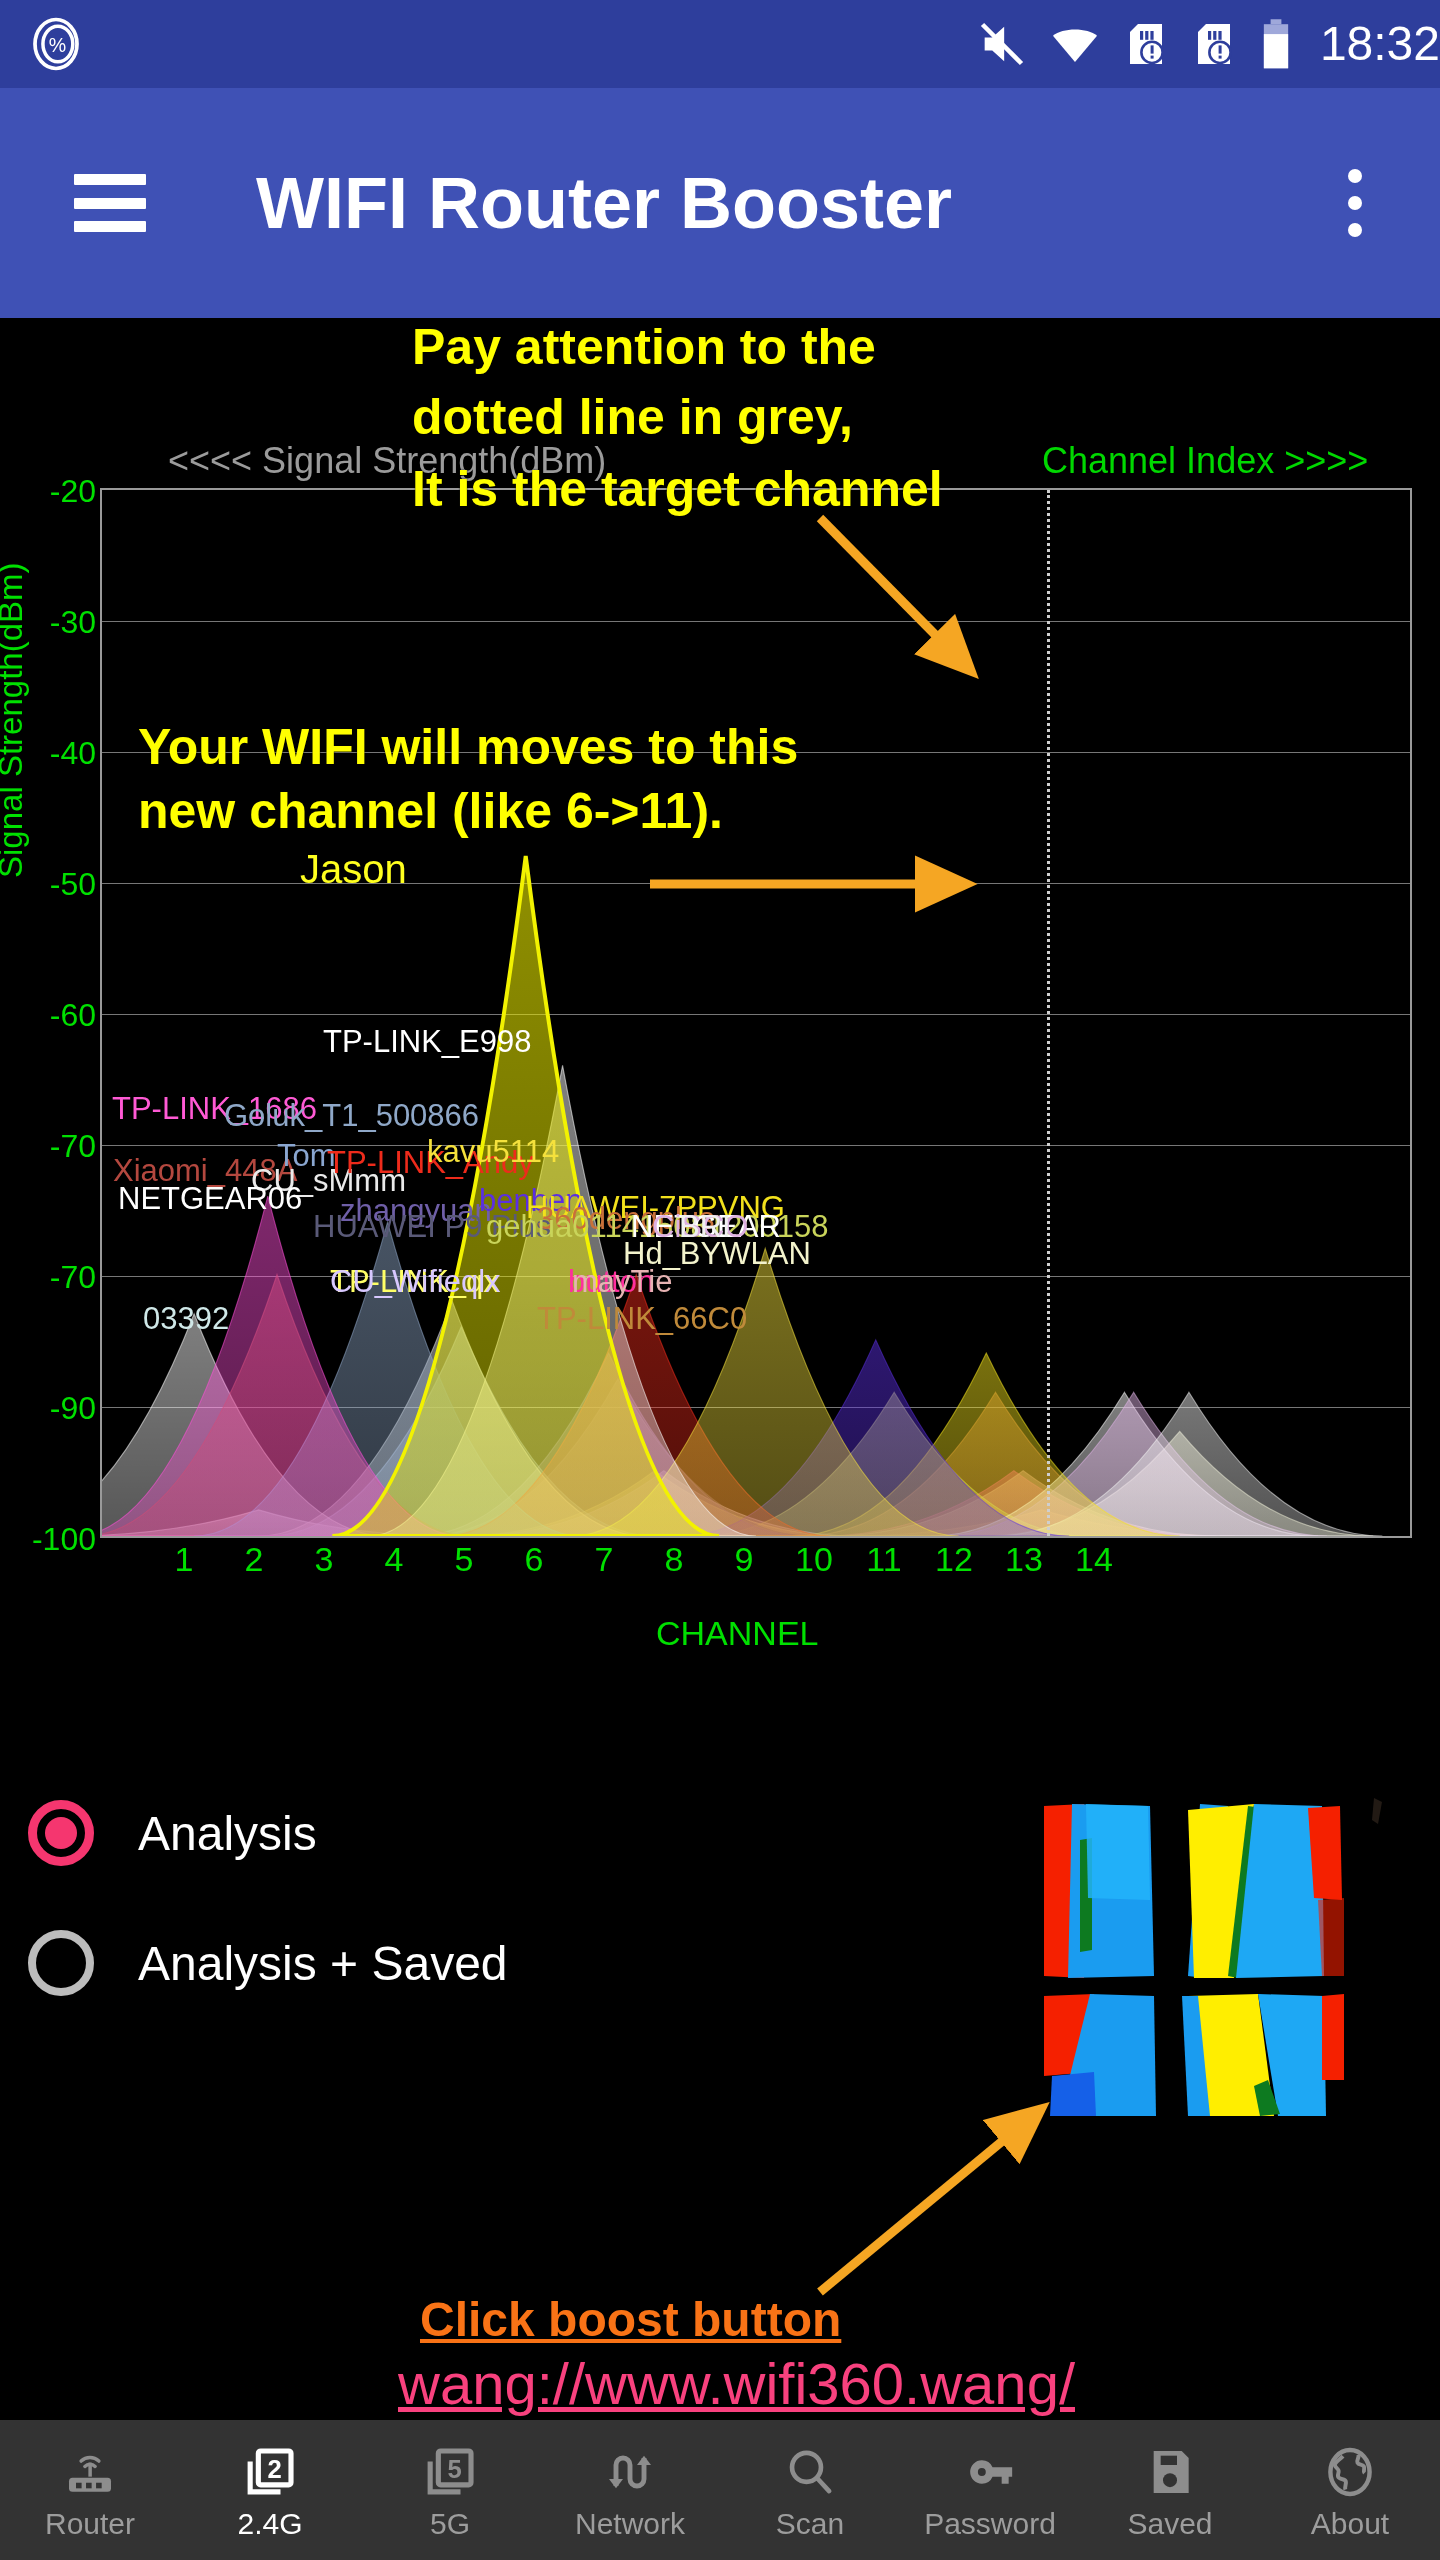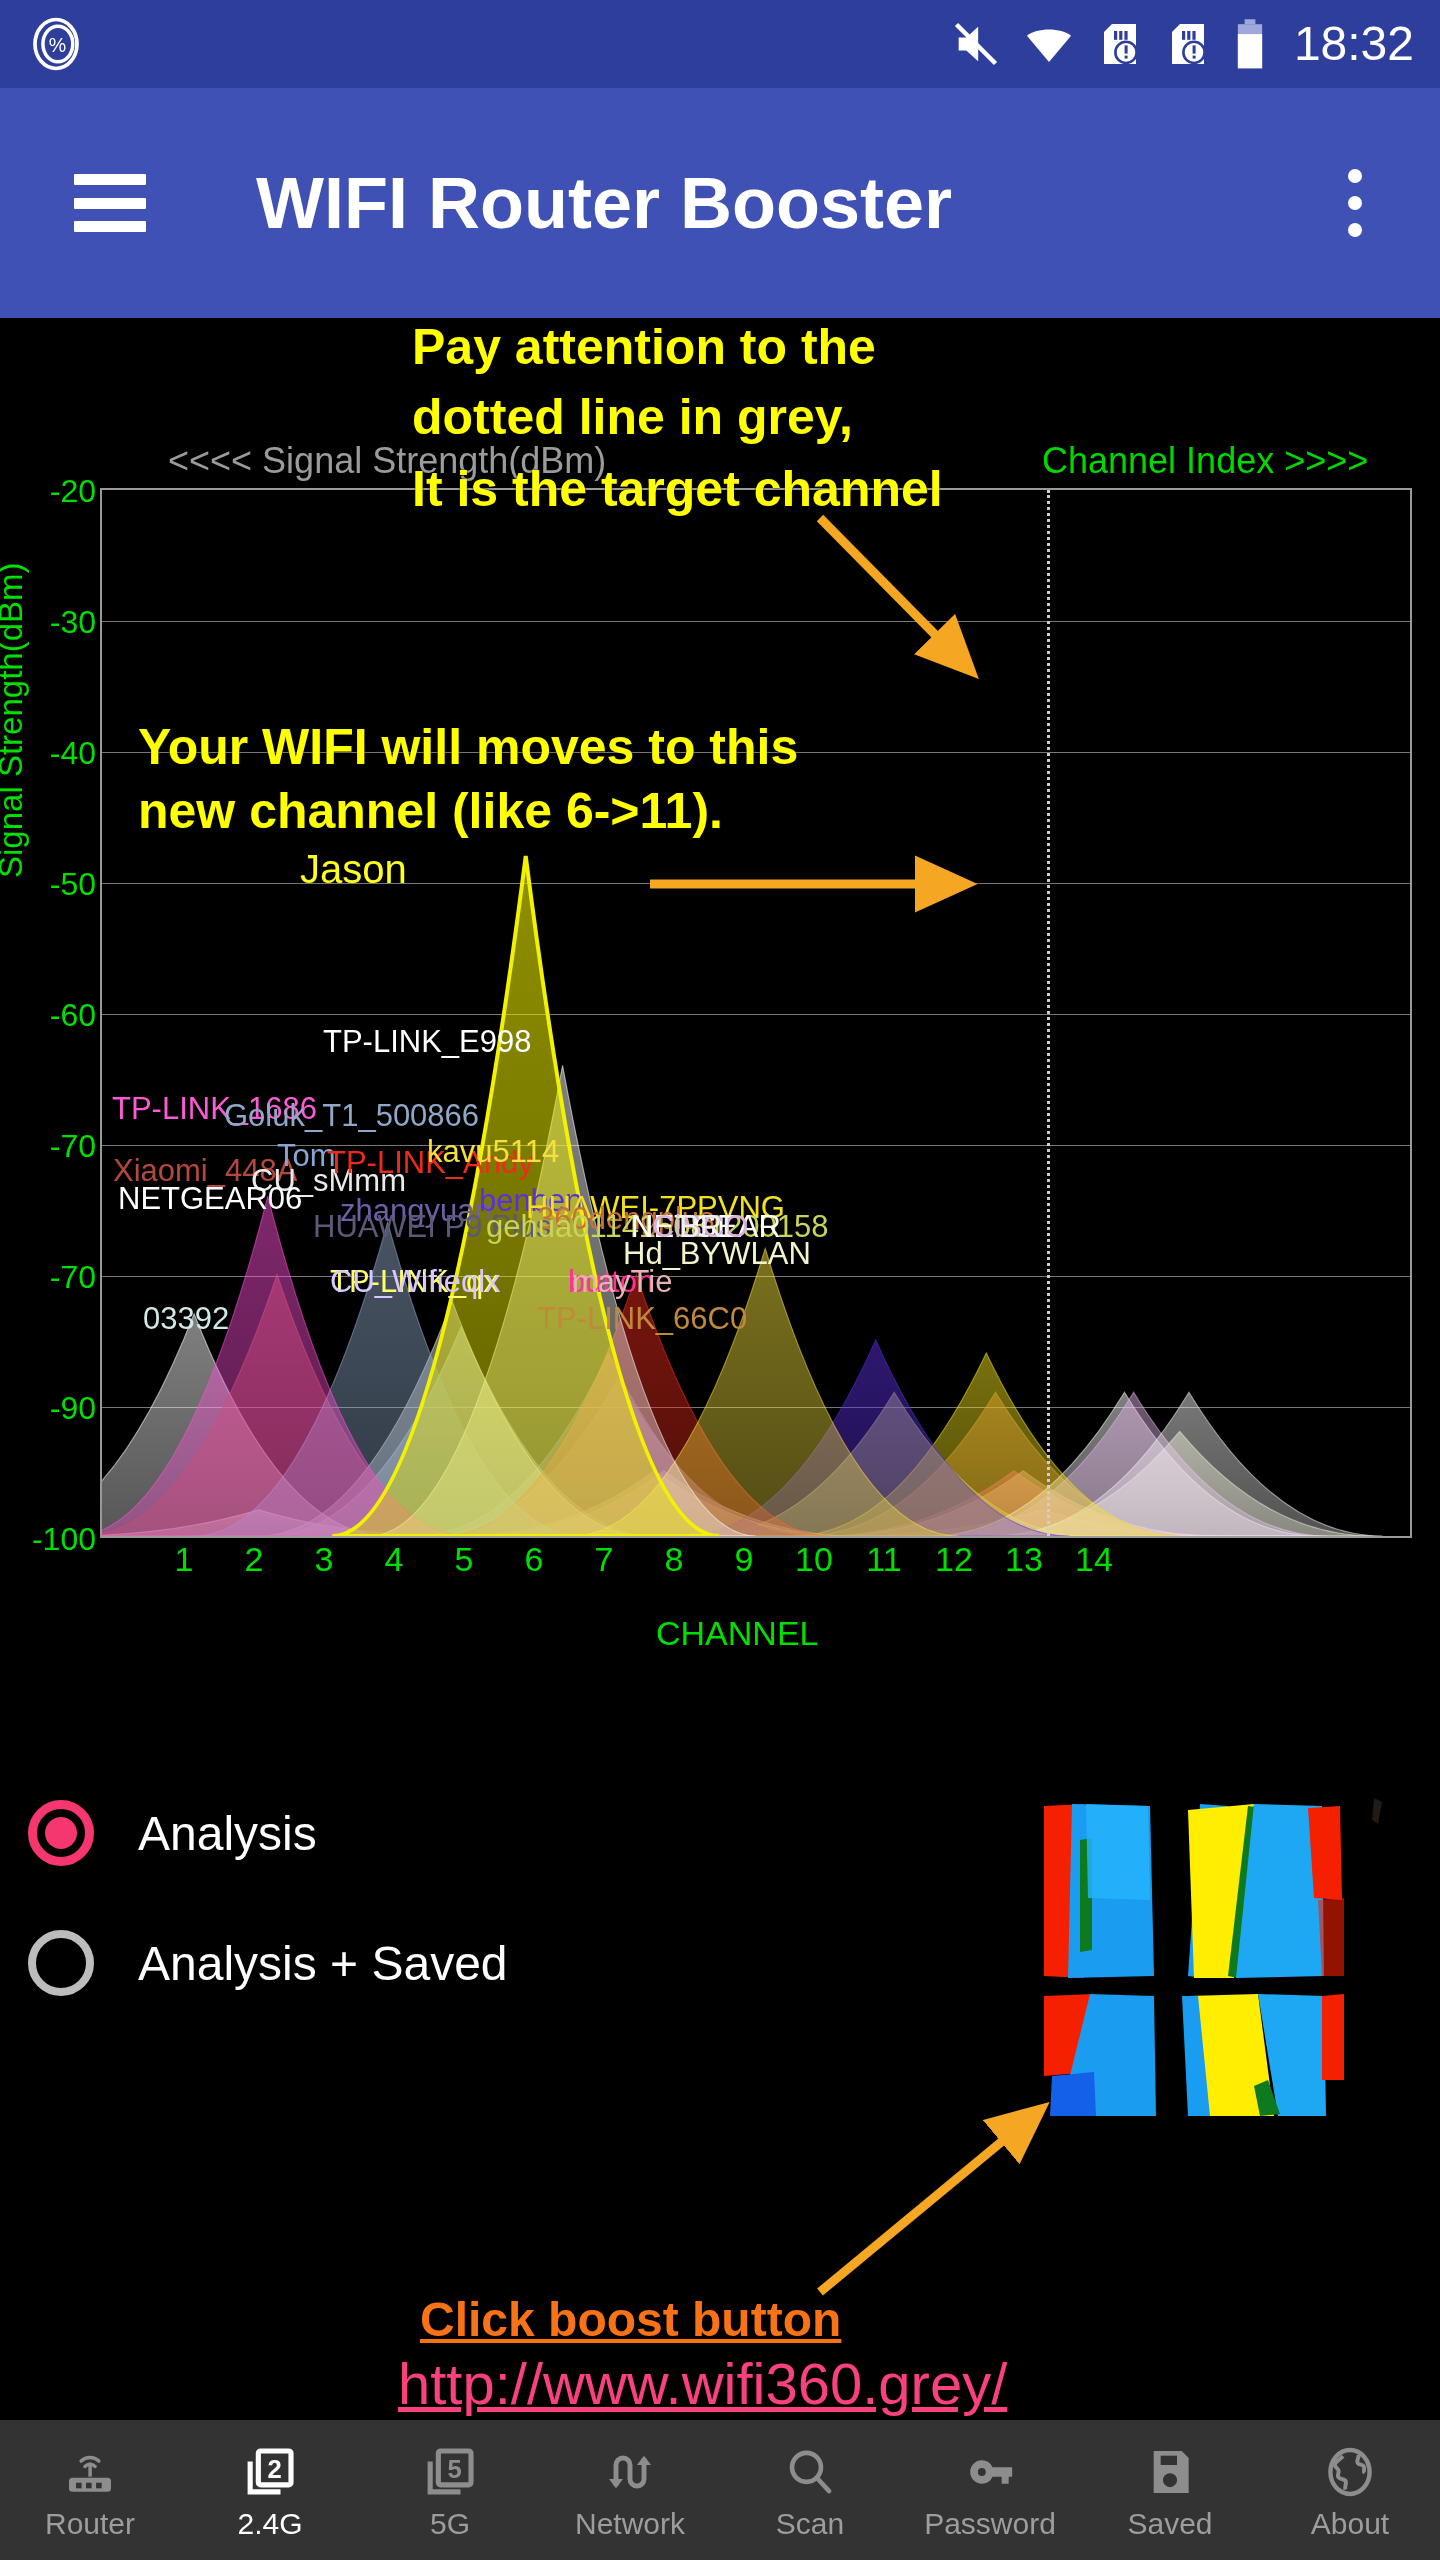--- a/index.html
+++ b/index.html
@@ -7,21 +7,21 @@
     width:1440px;height:2560px;overflow:hidden;position:relative;
     font-family:"Liberation Sans","DejaVu Sans",sans-serif;
     -webkit-font-smoothing:antialiased;
   }
   
   #statusbar{
     position:absolute;left:0;top:0;width:1440px;height:88px;
     background:#2e3e9c;display:flex;align-items:center;
   }
   #statusbar .sb-left{padding-left:28px;display:flex;align-items:center;}
-  #statusbar .sb-right{margin-left:auto;display:flex;align-items:center;padding-right:26px;gap:20px;}
+  #statusbar .sb-right{margin-left:auto;display:flex;align-items:center;gap:20px;}
   .sb-icon{display:block;}
   #clock{color:#fff;font-size:48px;letter-spacing:0px;font-weight:400;line-height:1;margin-left:6px;}
   
   #appbar{
     position:absolute;left:0;top:88px;width:1440px;height:230px;
     background:#3f51b5;display:flex;align-items:center;
   }
   #hamburger{margin-left:74px;width:72px;height:58px;display:flex;flex-direction:column;justify-content:space-between;cursor:pointer;}
   #hamburger span{display:block;height:11px;background:#fff;border-radius:1px;}
   #app-title{color:#fff;font-size:72px;font-weight:700;margin-left:110px;letter-spacing:0px;white-space:nowrap;}
@@ -414,21 +414,21 @@
       <path d="M236,214 L302,216 L304,336 L256,336 Z" fill="#1ea8f4"></path>
       <path d="M160,216 L176,216 L188,336 L166,336 Z" fill="#1a9cf0"></path>
       <path d="M300,216 L322,214 L322,300 L300,300 Z" fill="#f52000"></path>
       <path d="M246,300 L258,334 L238,336 L232,306 Z" fill="#0d7a20"></path>
     </g>
     <path d="M352,18 L360,22 L356,44 L350,40 Z" fill="#221a14"></path>
   </svg>
 </div>
 
 <div id="bottom-note">Click boost button</div>
-<div id="bottom-url">http://www.wifi360.grey/</div>
+<div id="bottom-url">wang://www.wifi360.wang/</div>
 
 <svg class="anno2">
   <defs>
     <marker id="ah2" markerWidth="7" markerHeight="7" refX="5.6" refY="3.2" orient="auto">
       <path d="M0,0 L7,3.2 L0,6.4 z" fill="#f5a623"></path>
     </marker>
   </defs>
   <line x1="820" y1="524" x2="1040" y2="342" stroke="#f5a623" stroke-width="9" marker-end="url(#ah2)"></line>
 </svg>
 

